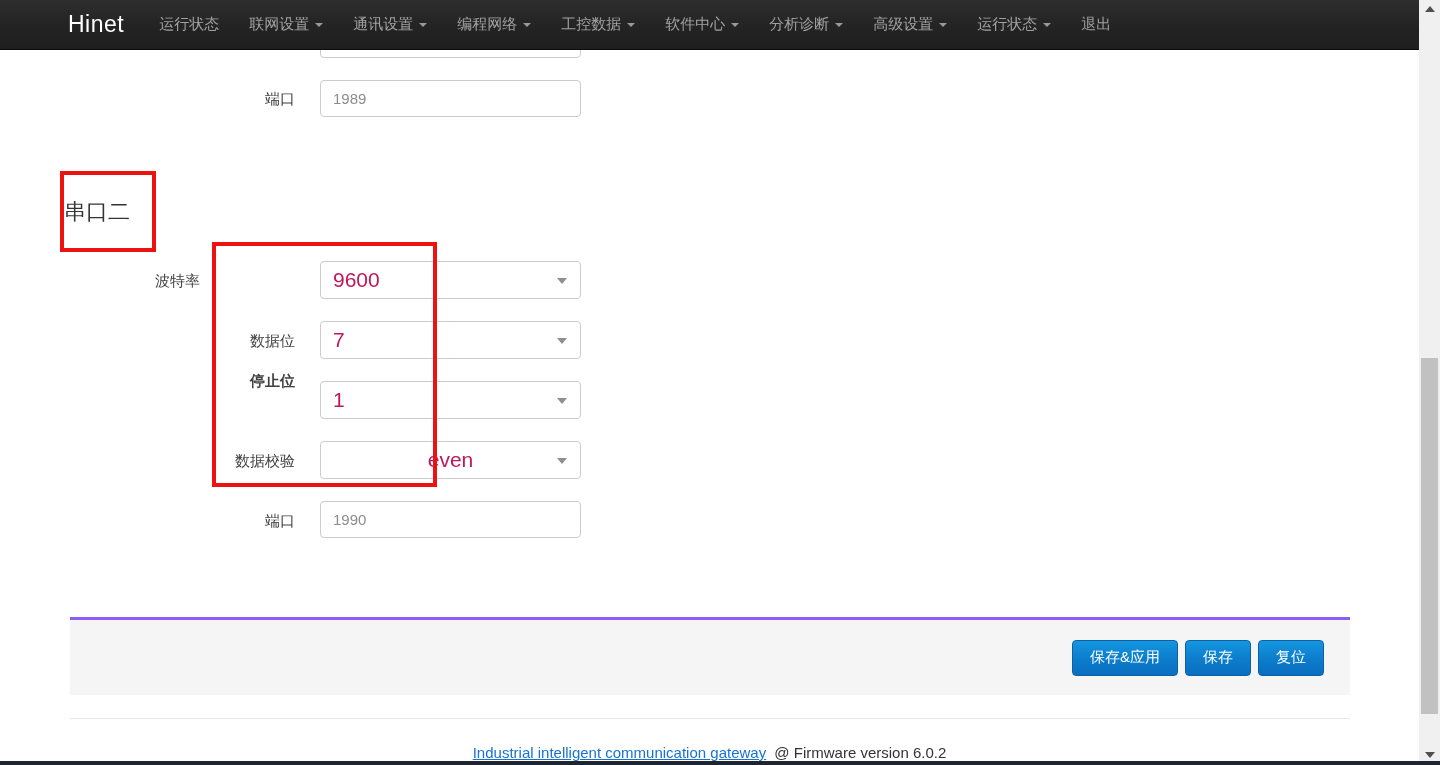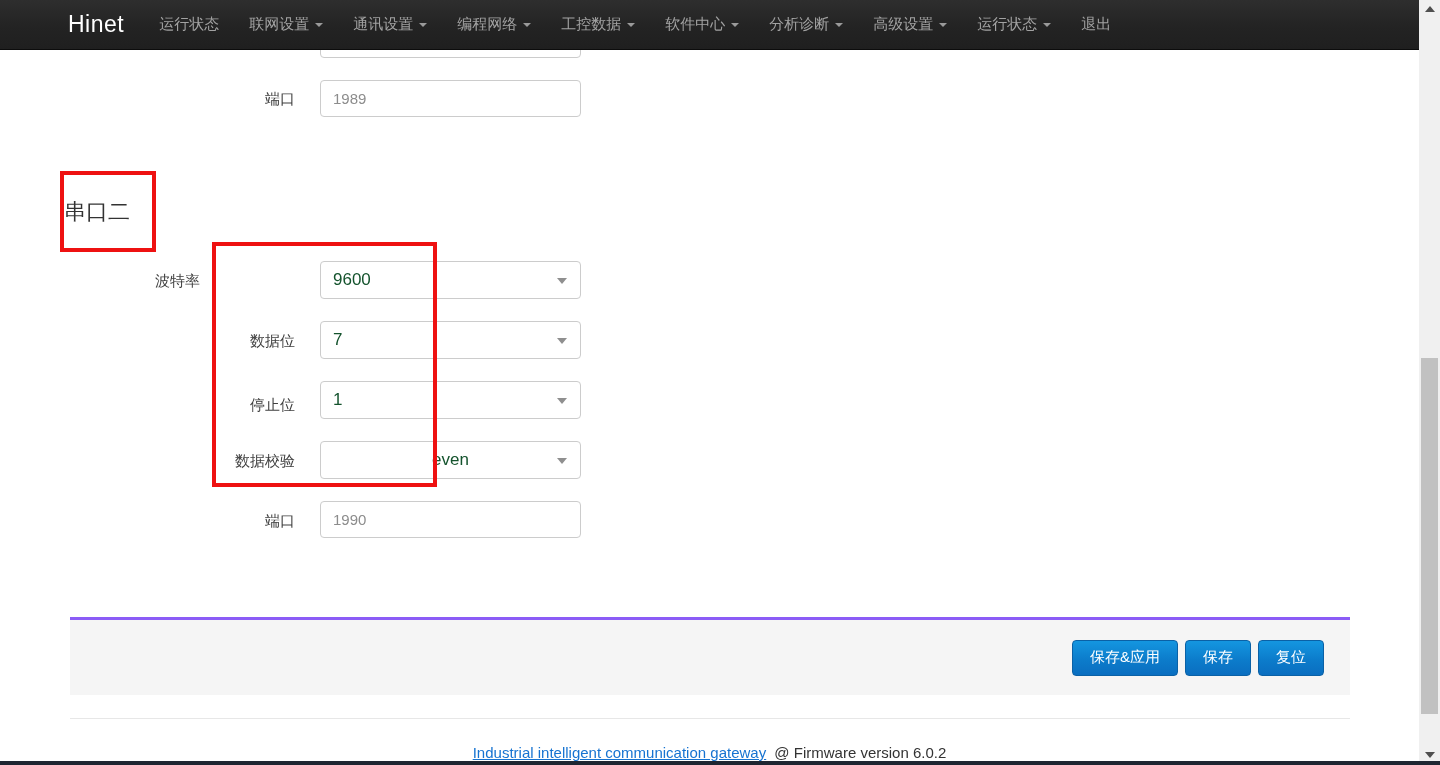--- a/index.html
+++ b/index.html
@@ -34,21 +34,21 @@
 
   .field-label { position: absolute; left: 60px; width: 235px; text-align: right;
     font-size: 15px; color: #404040; }
   .text-input { position: absolute; left: 320px; width: 261px; height: 37px;
     border: 1px solid #cccccc; border-radius: 4px; padding: 16px 12px;
     font-size: 15px; color: #8c8c8c; background: #fff; outline: none;
     font-family: "Liberation Sans", "DejaVu Sans", sans-serif; }
   .select-box { position: absolute; left: 320px; width: 261px; height: 38px;
     border: 1px solid #cccccc; border-radius: 4px; background: #fff;
     display: flex; align-items: center; padding: 0 12px;
-    font-size: 17px; color: #14532d; cursor: pointer; }
+    font-size: 21px; color: #be185d; cursor: pointer; }
   .select-caret { position: absolute; right: 13px; top: 16px; width: 0; height: 0;
     border-left: 5px solid transparent; border-right: 5px solid transparent; border-top: 6px solid #8f8f8f; }
 
   .section-title-box { position: absolute; left: 60px; top: 171px; width: 96px; height: 81px;
     border: 4px solid #ee1111; display: flex; align-items: center; justify-content: flex-start; z-index: 6; }
   .section-title { font-size: 22px; color: #333333; }
   .annotation-box { position: absolute; left: 212px; top: 242px; width: 225px; height: 245px;
     border: 4px solid #ee1111; z-index: 6; pointer-events: none; }
 
   
@@ -131,21 +131,21 @@
     <span>9600</span>
     <i class="select-caret"></i>
   </div>
 
   <label class="field-label" style="top: 332px;">数据位</label>
   <div class="select-box" style="top: 321px;">
     <span>7</span>
     <i class="select-caret"></i>
   </div>
 
-  <label class="field-label" style="top: 396px;">停止位</label>
+  <label class="field-label" style="top: 372px; font-weight: bold;">停止位</label>
   <div class="select-box" style="top: 381px;">
     <span>1</span>
     <i class="select-caret"></i>
   </div>
 
   <label class="field-label" style="top: 452px;">数据校验</label>
   <div class="select-box" style="top: 441px; justify-content: center;">
     <span>even</span>
     <i class="select-caret"></i>
   </div>

